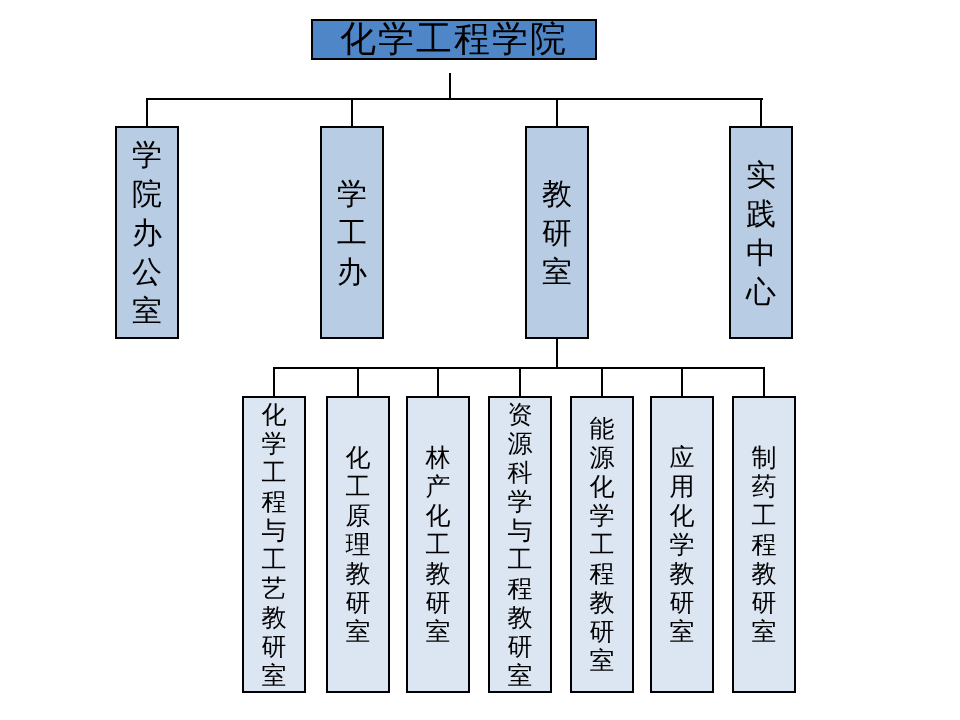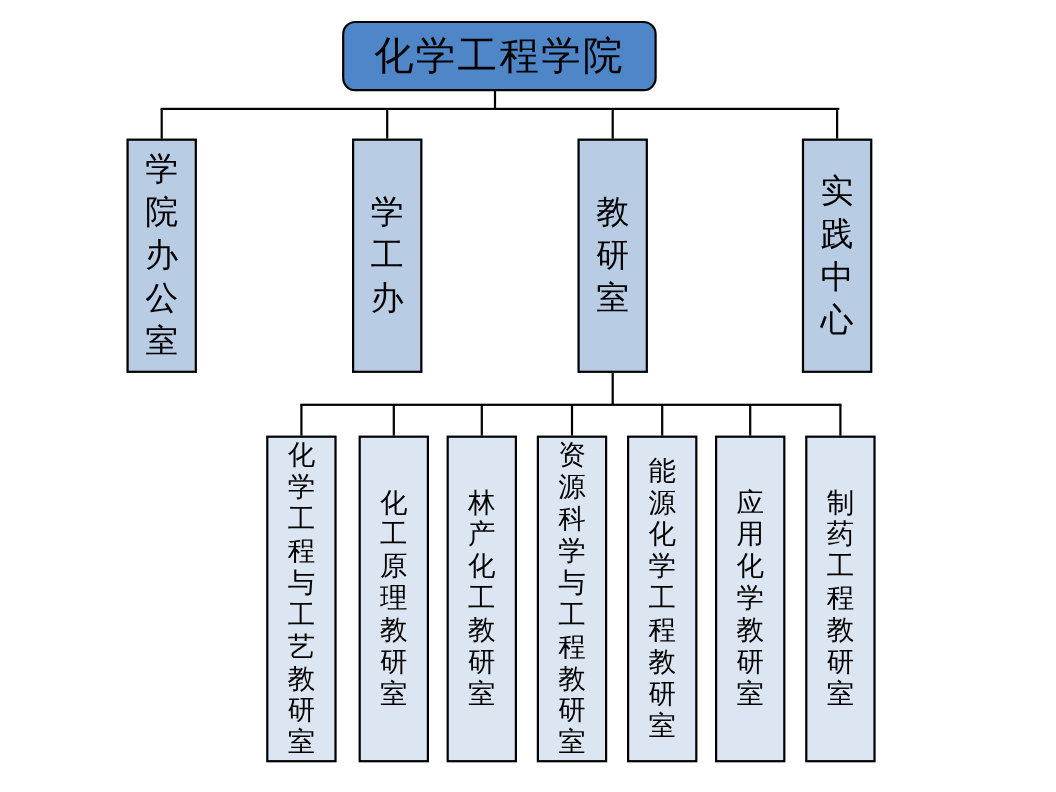--- a/index.html
+++ b/index.html
@@ -23,26 +23,25 @@
     overflow: hidden;
   }
   .node {
     position: absolute;
     border: 2px solid var(--border);
     display: flex;
     align-items: center;
     justify-content: center;
   }
   .node-root {
-    left: 311px; top: 19px; width: 286px; height: 64px;
+    left: 311px; top: 19px; width: 286px; height: 41px;
     background: var(--root-fill);
     font-size: 36px;
     letter-spacing: 2px;
     white-space: nowrap;
-    border-radius: 12px;
   }
   .node-l2 {
     top: 126px; width: 64px; height: 213px;
     background: var(--level2-fill);
     font-size: 30px;
   }
   .node-l3 {
     top: 396px; width: 64px; height: 297px;
     background: var(--level3-fill);
     font-size: 25px;

